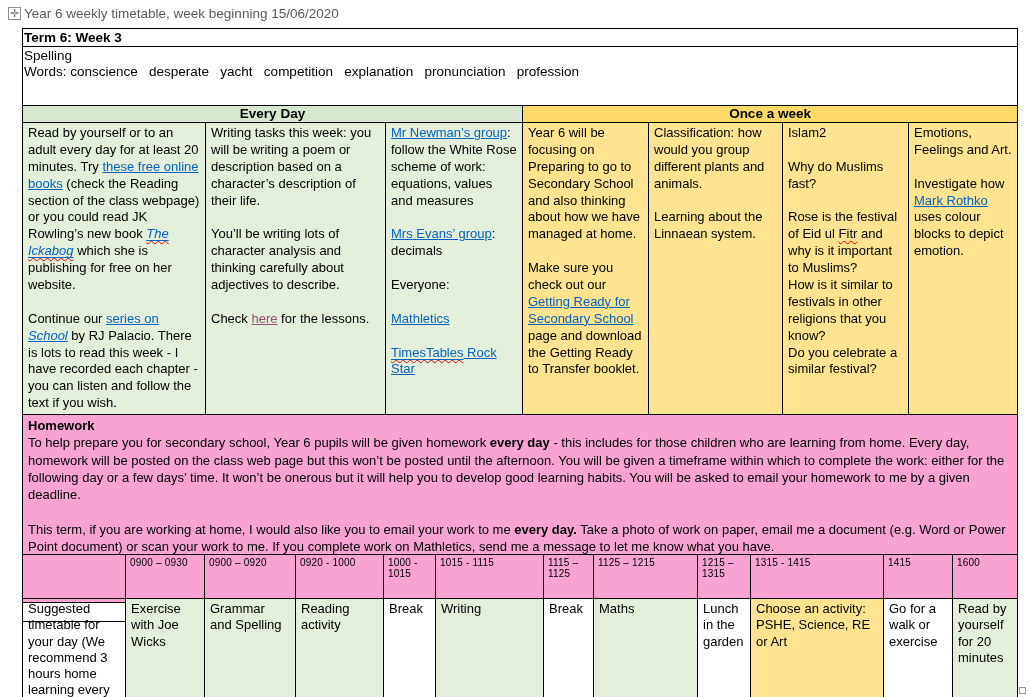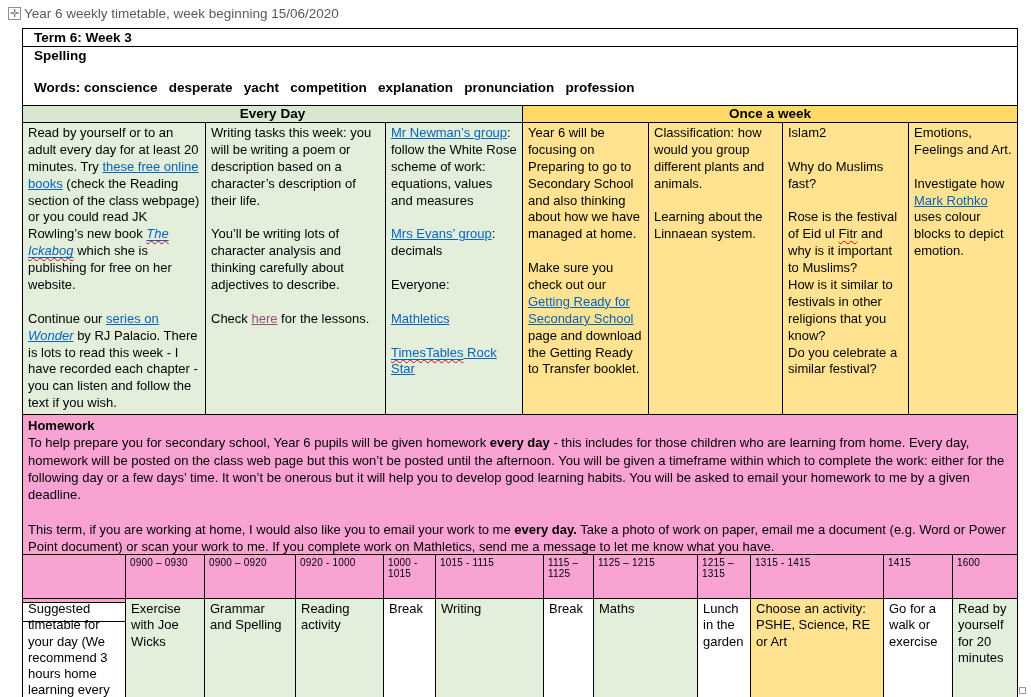--- a/index.html
+++ b/index.html
@@ -16,26 +16,26 @@
   .doc-title{
     position:absolute;top:6px;left:8px;display:flex;align-items:center;gap:3px;
     color:#595959;font-size:13.5px;
   }
   .move-handle{
     width:13px;height:13px;border:1px solid #909090;display:inline-flex;
     align-items:center;justify-content:center;font-size:11px;line-height:1;
     color:#707070;background:#fff;
   }
   table{border-collapse:collapse;table-layout:fixed;}
-  td{border:1px solid #000;vertical-align:top;padding:1px 11px;overflow:hidden;}
+  td{border:1px solid #000;vertical-align:top;padding:1px 1px;overflow:hidden;}
   .main{position:absolute;left:22px;top:28px;width:995px;font-size:13px;}
   .term-row td{font-weight:bold;height:18px;font-size:13.5px;}
   .spelling-row td{height:59px;font-size:13.5px;}
-  .spelling-heading{font-weight:bold;}
-  .words{white-space:pre-wrap;margin-top:17px;font-weight:bold;}
+  .spelling-heading{font-weight:normal;}
+  .words{white-space:pre-wrap;margin-top:1px;}
   .group-row td,.colhead-row td{
     text-align:center;font-weight:bold;height:17px;padding:0 4px;font-size:13.5px;
   }
   .green-h{background:var(--green-header);}
   .yellow-h{background:var(--yellow-header);}
   .content-row td{height:249px;line-height:1.3;padding:2px 5px;}
   .green-b{background:var(--green-body);}
   .yellow-b{background:var(--yellow-body);}
   .homework-row td{background:var(--pink);height:188px;line-height:1.33;padding:2px 5px;}
   .homework-heading{font-weight:bold;}
@@ -85,21 +85,21 @@
     </td>
   </tr>
   <tr class="group-row">
     <td colspan="3" class="green-h">Every Day</td>
     <td colspan="4" class="yellow-h">Once a week</td>
   </tr>
   <tr class="content-row">
     <td class="green-b">
           <p class="rp"><span>Read by yourself or to an adult every day for at least 20 minutes. Try </span><a class="lnk">these free online books</a><span> (check the Reading section of the class webpage) or you could read JK Rowling’s new book </span><span class="squiggle"><a class="lnk" style="font-style: italic;">The Ickabog</a></span><span> which she is publishing for free on her website.</span></p>
           <p class="rp">&nbsp;</p>
-          <p class="rp"><span>Continue our </span><a class="lnk">series on </a><a class="lnk" style="font-style: italic;">Wonder</a><span> by RJ Palacio. There is lots to read this week - I have recorded each chapter - you can listen and follow the text if you wish.</span></p>
+          <p class="rp"><span>Continue our </span><a class="lnk">series on </a><a class="lnk" style="font-style: italic;">School</a><span> by RJ Palacio. There is lots to read this week - I have recorded each chapter - you can listen and follow the text if you wish.</span></p>
         </td>
     <td class="green-b">
           <p class="rp"><span>Writing tasks this week: you will be writing a poem or description based on a character’s description of their life.</span></p>
           <p class="rp">&nbsp;</p>
           <p class="rp"><span>You’ll be writing lots of character analysis and thinking carefully about adjectives to describe.</span></p>
           <p class="rp">&nbsp;</p>
           <p class="rp"><span>Check </span><a class="lnk visited">here</a><span> for the lessons.</span></p>
         </td>
     <td class="green-b">
           <p class="rp"><a class="lnk">Mr Newman’s group</a><span>: follow the White Rose scheme of work: equations, values and measures</span></p>

